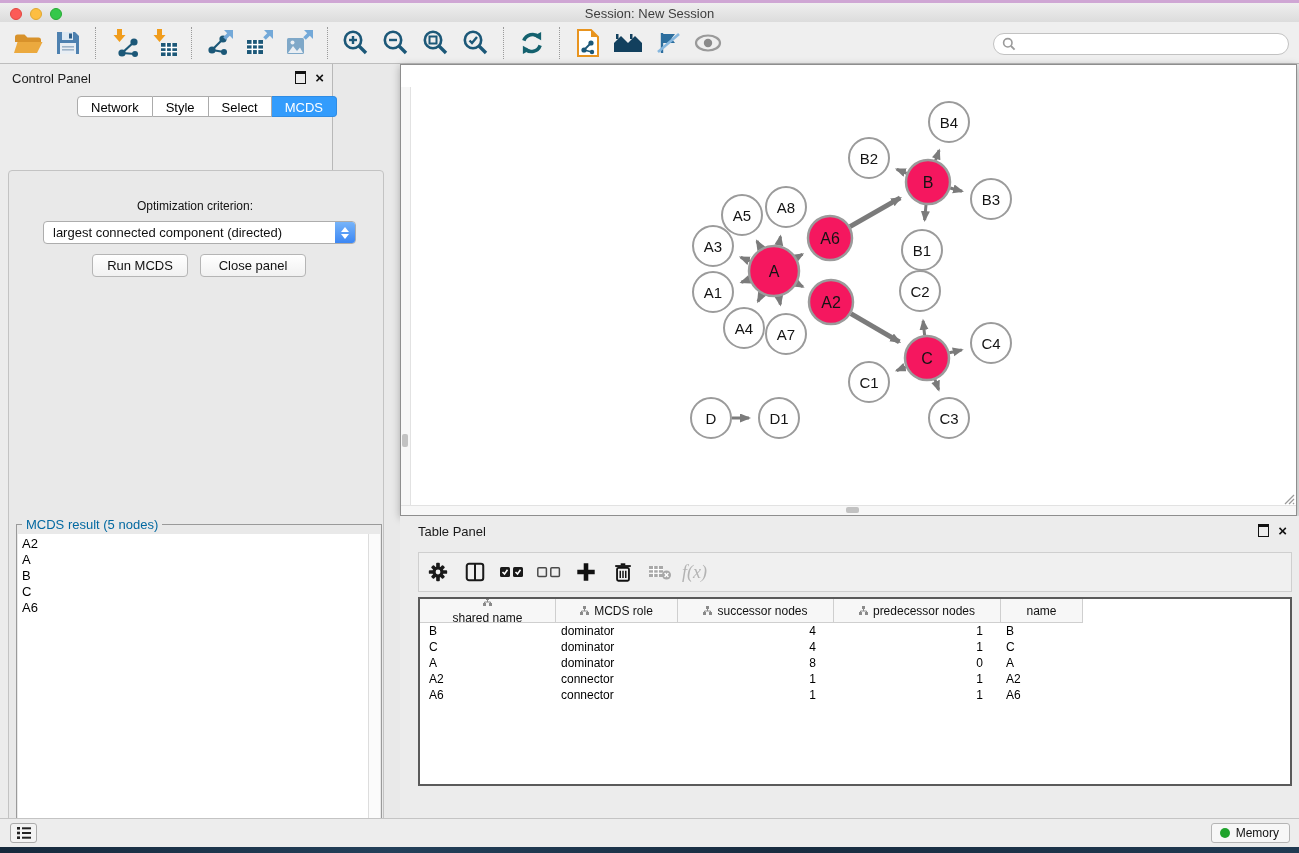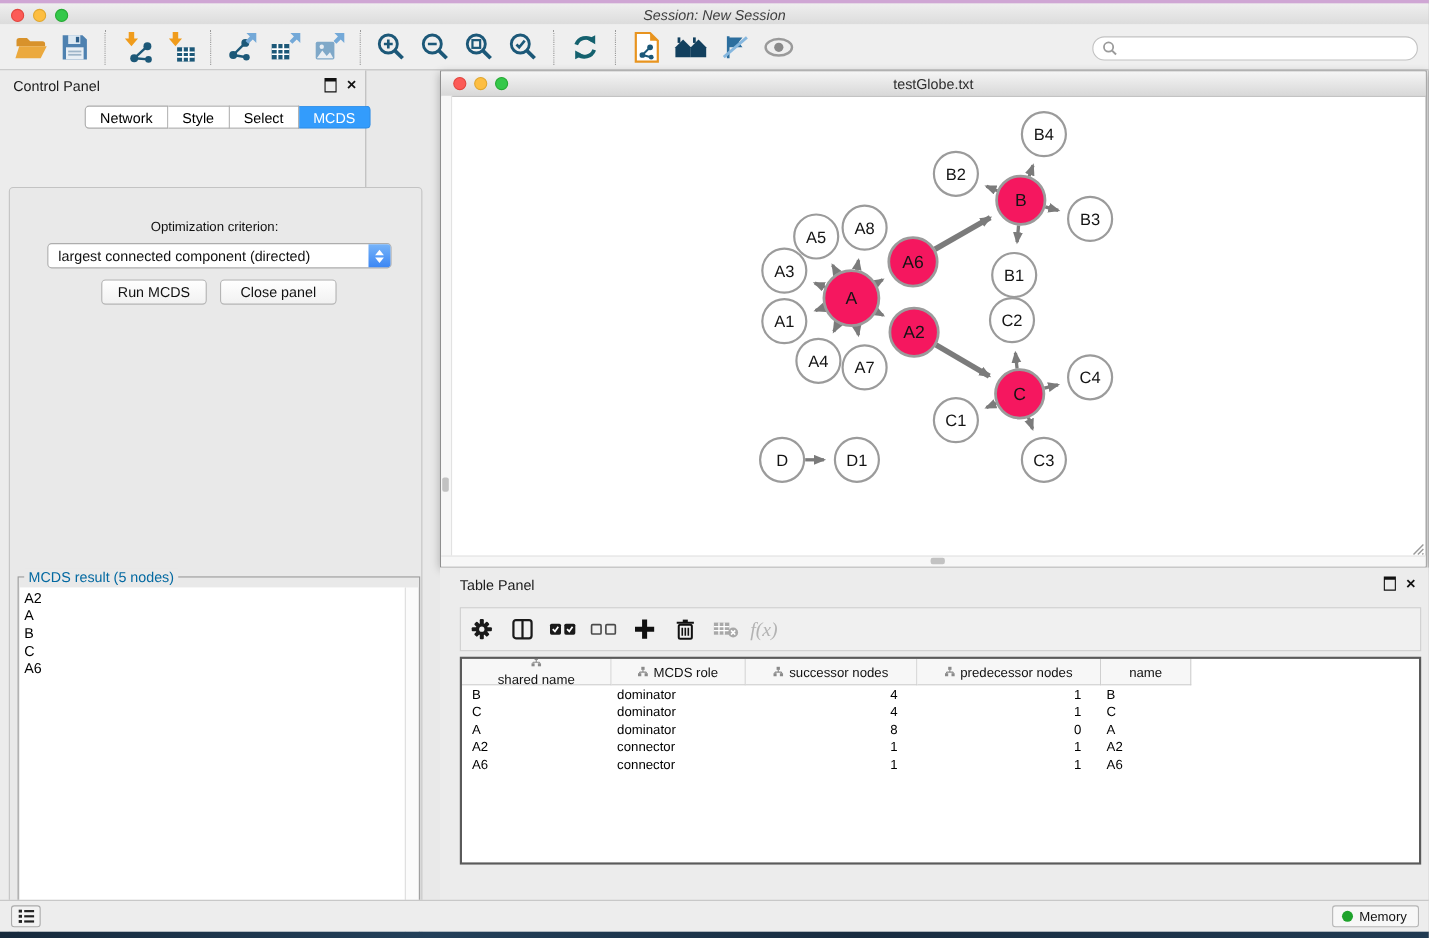--- a/index.html
+++ b/index.html
@@ -1,20 +1,20 @@
 <!DOCTYPE html>
 <html><head>
 <meta charset="utf-8">
 <style>
   html,body{margin:0;padding:0;background:#222;}
   .app{position:relative;width:1299px;height:853px;background:#e9e9e9;overflow:hidden;
        font-family:"Liberation Sans",sans-serif;-webkit-font-smoothing:antialiased;}
   
   .titlebar{position:absolute;left:0;top:0;width:1299px;height:22px;
-    background:linear-gradient(#efefef,#dcdcdc);border-top:3px solid #cfa6d4;box-sizing:border-box;font-style:italic;}
+    background:linear-gradient(#efefef,#dcdcdc);border-top:3px solid #cfa6d4;box-sizing:border-box;}
   .title-text{position:absolute;left:0;right:0;top:3px;text-align:center;font-size:13px;color:#3e3e3e;}
   .lights{position:absolute;left:10px;top:5px;display:flex;gap:8px;}
   .light{width:12px;height:12px;border-radius:50%;box-sizing:border-box;}
   .light.red{background:#fc5b57;border:1px solid #e2463f;}
   .light.yellow{background:#fdbe41;border:1px solid #e0a72f;}
   .light.green{background:#34c84a;border:1px solid #26a934;}
   
   .toolbar{position:absolute;left:0;top:22px;width:1299px;height:42px;background:#efefef;
     border-bottom:1px solid #bdbdbd;display:flex;align-items:center;box-sizing:border-box;padding-left:8px;}
   .tbicon{width:40px;height:36px;display:flex;align-items:center;justify-content:center;}
@@ -309,28 +309,20 @@
           <div class="result-item">A</div>
           <div class="result-item">B</div>
           <div class="result-item">C</div>
           <div class="result-item">A6</div>
         </div>
       <div class="result-scroll"></div>
     </div>
   </div>
 
   <div class="net-window">
-    <div class="net-titlebar">
-      <div class="net-lights">
-        <span class="light red"></span>
-        <span class="light yellow"></span>
-        <span class="light green"></span>
-      </div>
-      <div class="net-title">testGlobe.txt</div>
-    </div>
     <svg class="graph-svg" id="graph" width="888" height="421" viewBox="409 86 888 421">
       <defs>
         <marker id="arrow" markerUnits="userSpaceOnUse" markerWidth="12" markerHeight="10" refX="9" refY="4.5" orient="auto">
           <path d="M0,0 L11,4.5 L0,9 z" fill="#7b7b7b"></path>
         </marker>
       </defs>
       <g id="edge-layer">
           <line x1="748.4160227674821" y1="278.46333642430943" x2="740.3661275759822" y2="281.2346118181045" stroke="#7B7B7B" stroke-width="3" marker-end="url(#arrow)"></line>
           <line x1="748.9420663948225" y1="260.14019114541907" x2="739.7591541598201" y2="256.3767025245165" stroke="#7B7B7B" stroke-width="3" marker-end="url(#arrow)"></line>
           <line x1="760.1003876027223" y1="247.42567830476406" x2="755.884168150705" y2="240.0472942637338" stroke="#7B7B7B" stroke-width="3" marker-end="url(#arrow)"></line>

